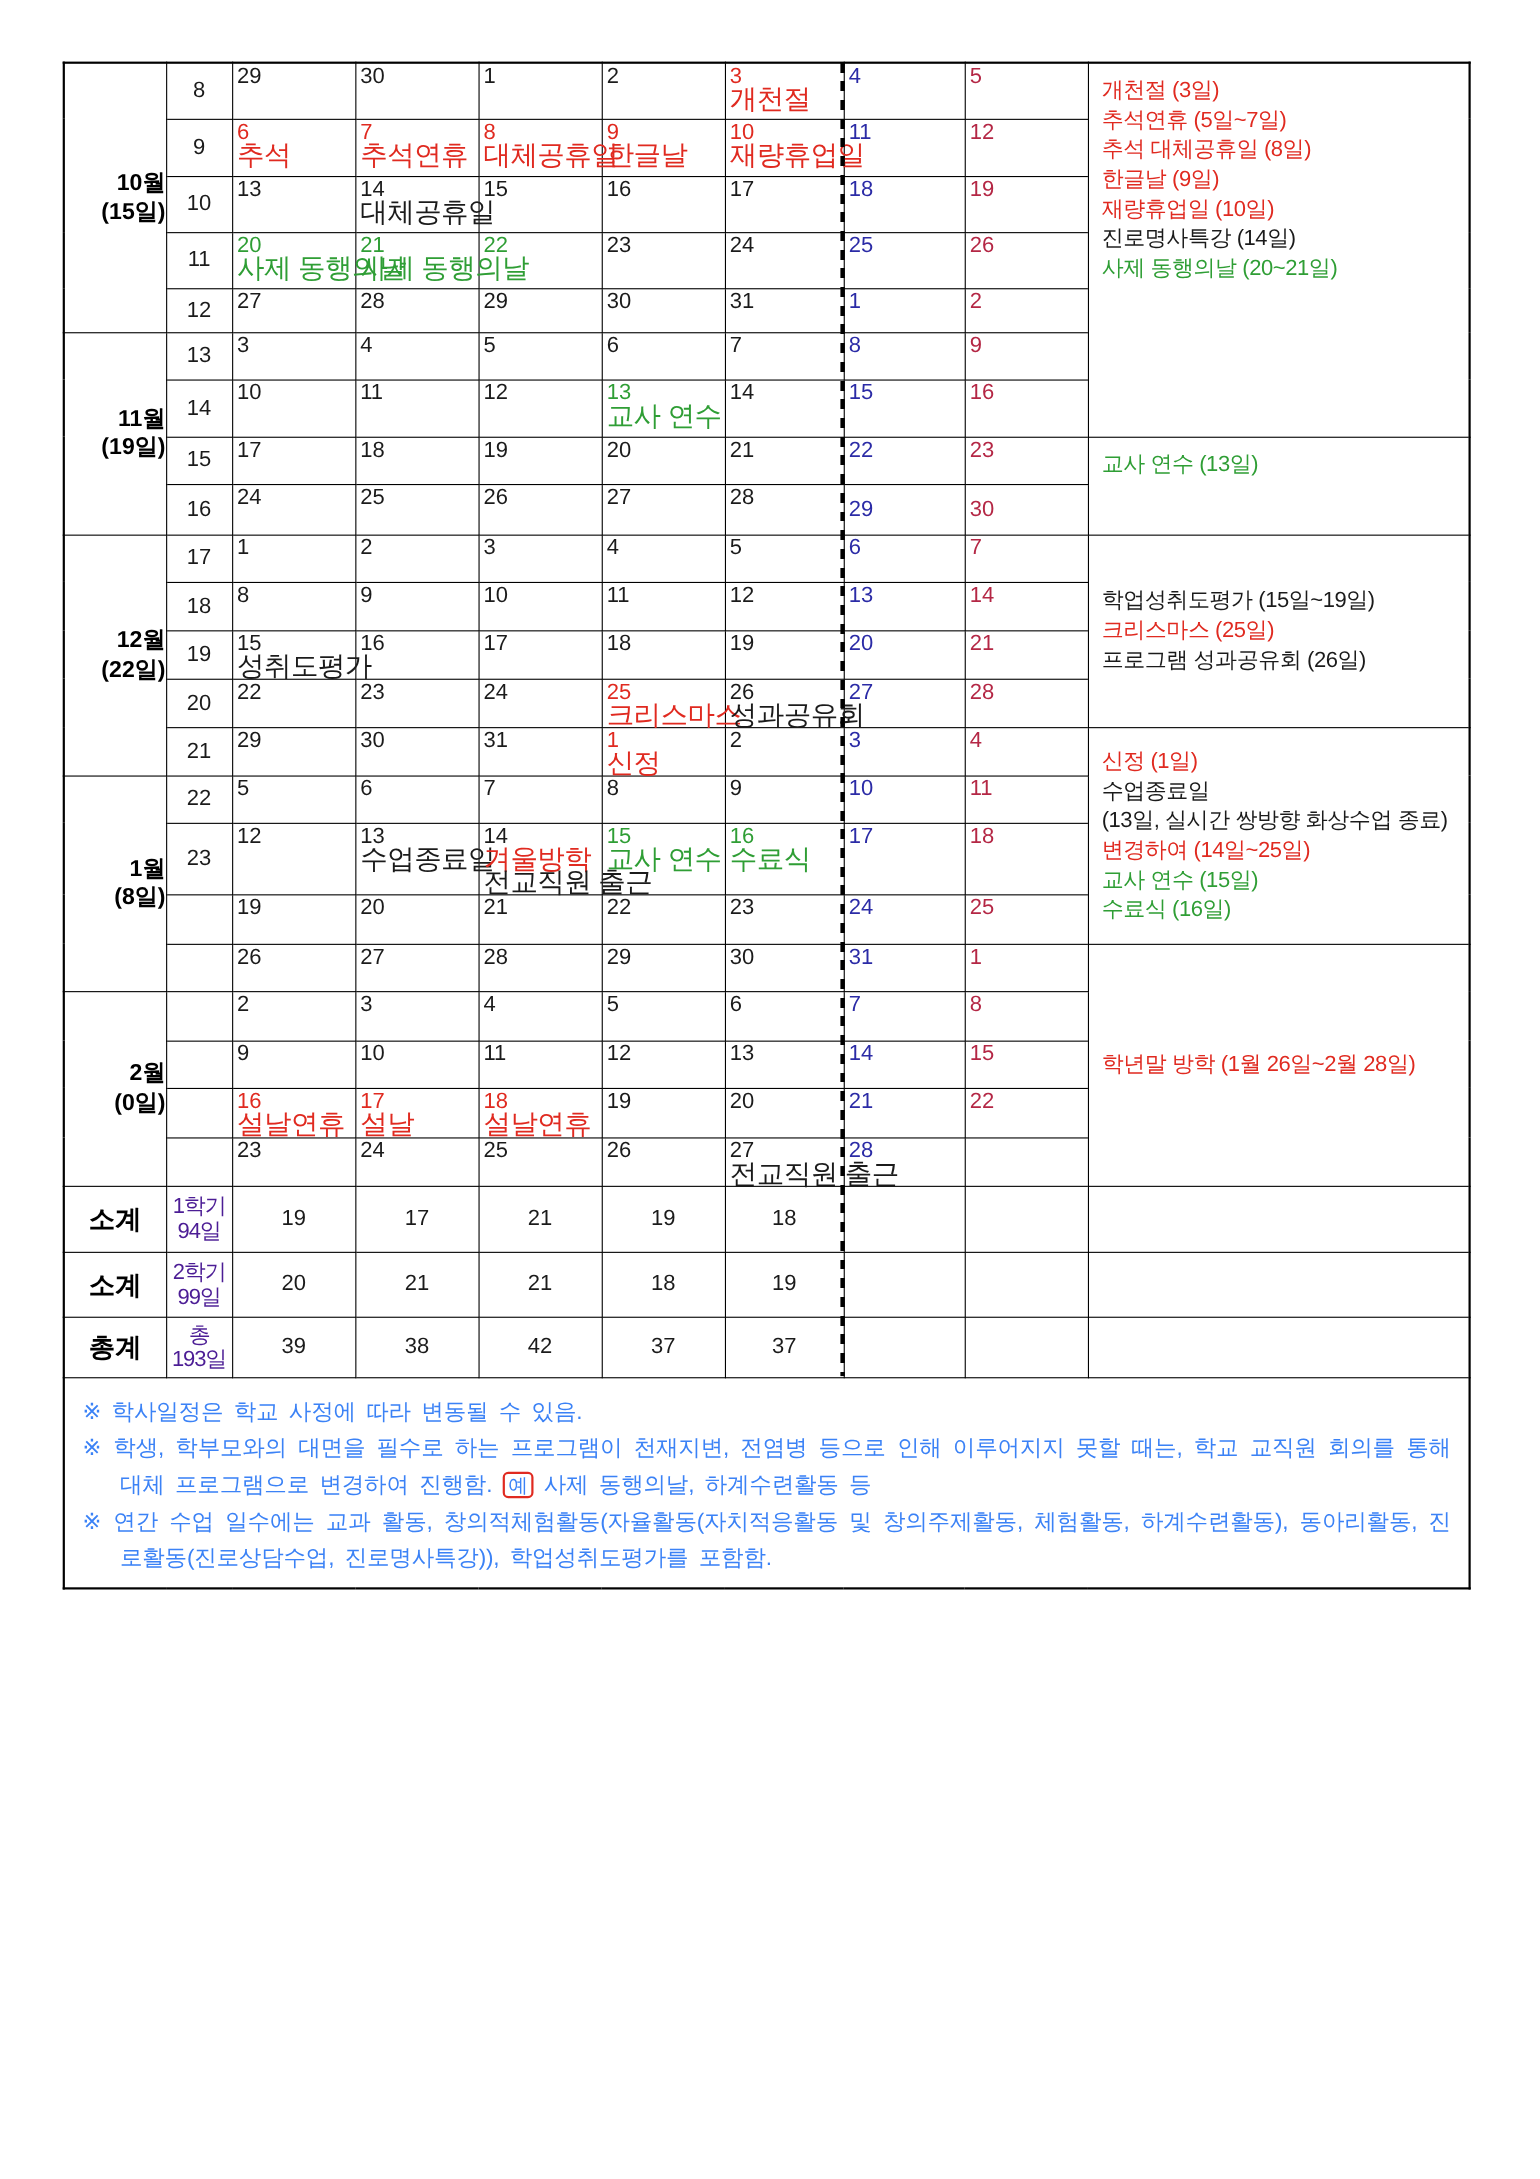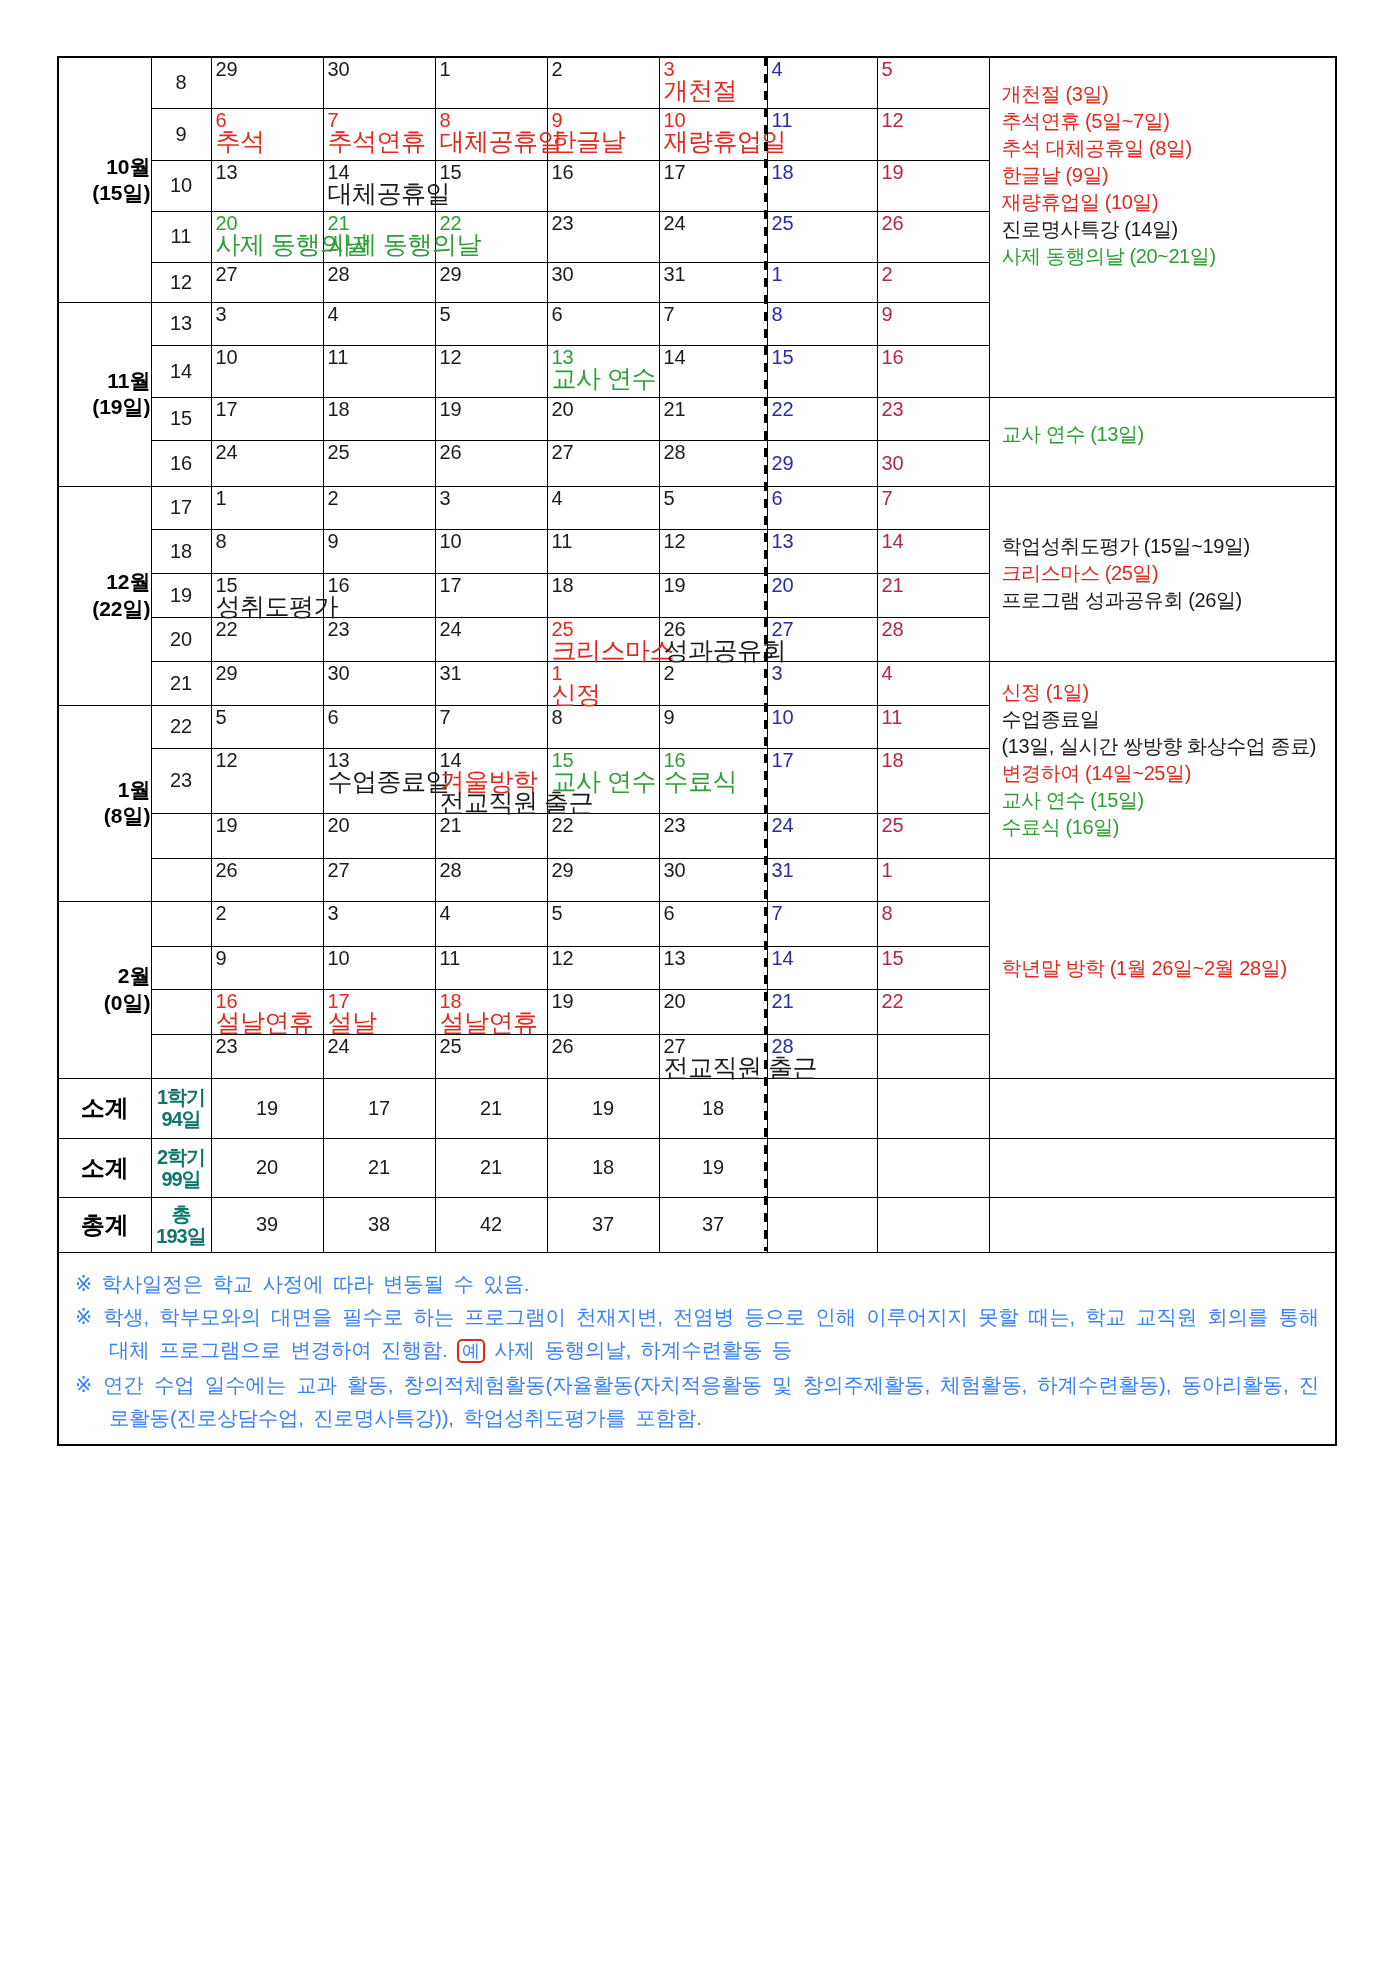--- a/index.html
+++ b/index.html
@@ -8,30 +8,30 @@
   .sheet{position:absolute;left:57px;top:56px;width:1278px;}
   table{border-collapse:collapse;table-layout:fixed;width:1278px;border:2px solid #000;}
   td{border:1px solid #000;padding:0;vertical-align:top;}
   .month-cell{text-align:right;vertical-align:middle;font-weight:bold;font-size:21px;line-height:1.25;color:#000;}
   .week-cell{text-align:center;vertical-align:middle;font-size:20px;color:#1b1b1b;}
   .day-cell{font-size:20px;line-height:21px;padding:1px 0 0 4px;}
   .day-num{display:block;}
   .day-label{display:block;font-size:25px;letter-spacing:-0.5px;white-space:nowrap;}
   .vmid{vertical-align:middle;}
   .notes-cell{vertical-align:middle;padding:2px 2px 2px 12px;font-size:20px;line-height:27px;letter-spacing:-0.4px;}
-  .notes-top{vertical-align:top;padding-top:23px;}
+  .notes-top{vertical-align:top;padding-top:11px;}
   .note-line{display:block;white-space:nowrap;}
   .c-k{color:#1b1b1b;}
   .c-r{color:#e02a20;}
   .c-s{color:#b42745;}
   .c-b{color:#2b2ba6;}
   .c-g{color:#2f9e35;}
   .sum-label{text-align:center;vertical-align:middle;font-weight:bold;font-size:24px;color:#000;}
-  .sum-badge{text-align:center;vertical-align:middle;font-weight:bold;font-size:20px;line-height:22px;
-             letter-spacing:-1px;color:#0f766e;margin-top:28px;}
+  .sum-badge{text-align:center;vertical-align:middle;font-weight:normal;font-size:20px;line-height:22px;
+             letter-spacing:-1px;color:#4c1d95;margin-top:28px;}
   .sum-val{text-align:center;vertical-align:middle;font-size:20px;}
   .foot-cell{padding:14px 16px 10px 16px;vertical-align:top;}
   .foot-line{margin:0;color:#3b82f6;font-size:20.5px;line-height:33px;padding-left:34px;text-indent:-34px;
              word-spacing:4px;letter-spacing:-0.2px;text-align:justify;}
   .ex-box{border:2px solid #e02a20;border-radius:5px;padding:0 3px;font-size:18px;}
   .dash{position:absolute;left:707px;top:1px;width:4px;height:1194px;
         background:repeating-linear-gradient(to bottom,#000 0,#000 9px,transparent 9px,transparent 17px);}
 </style>
 </head>
 <body>

